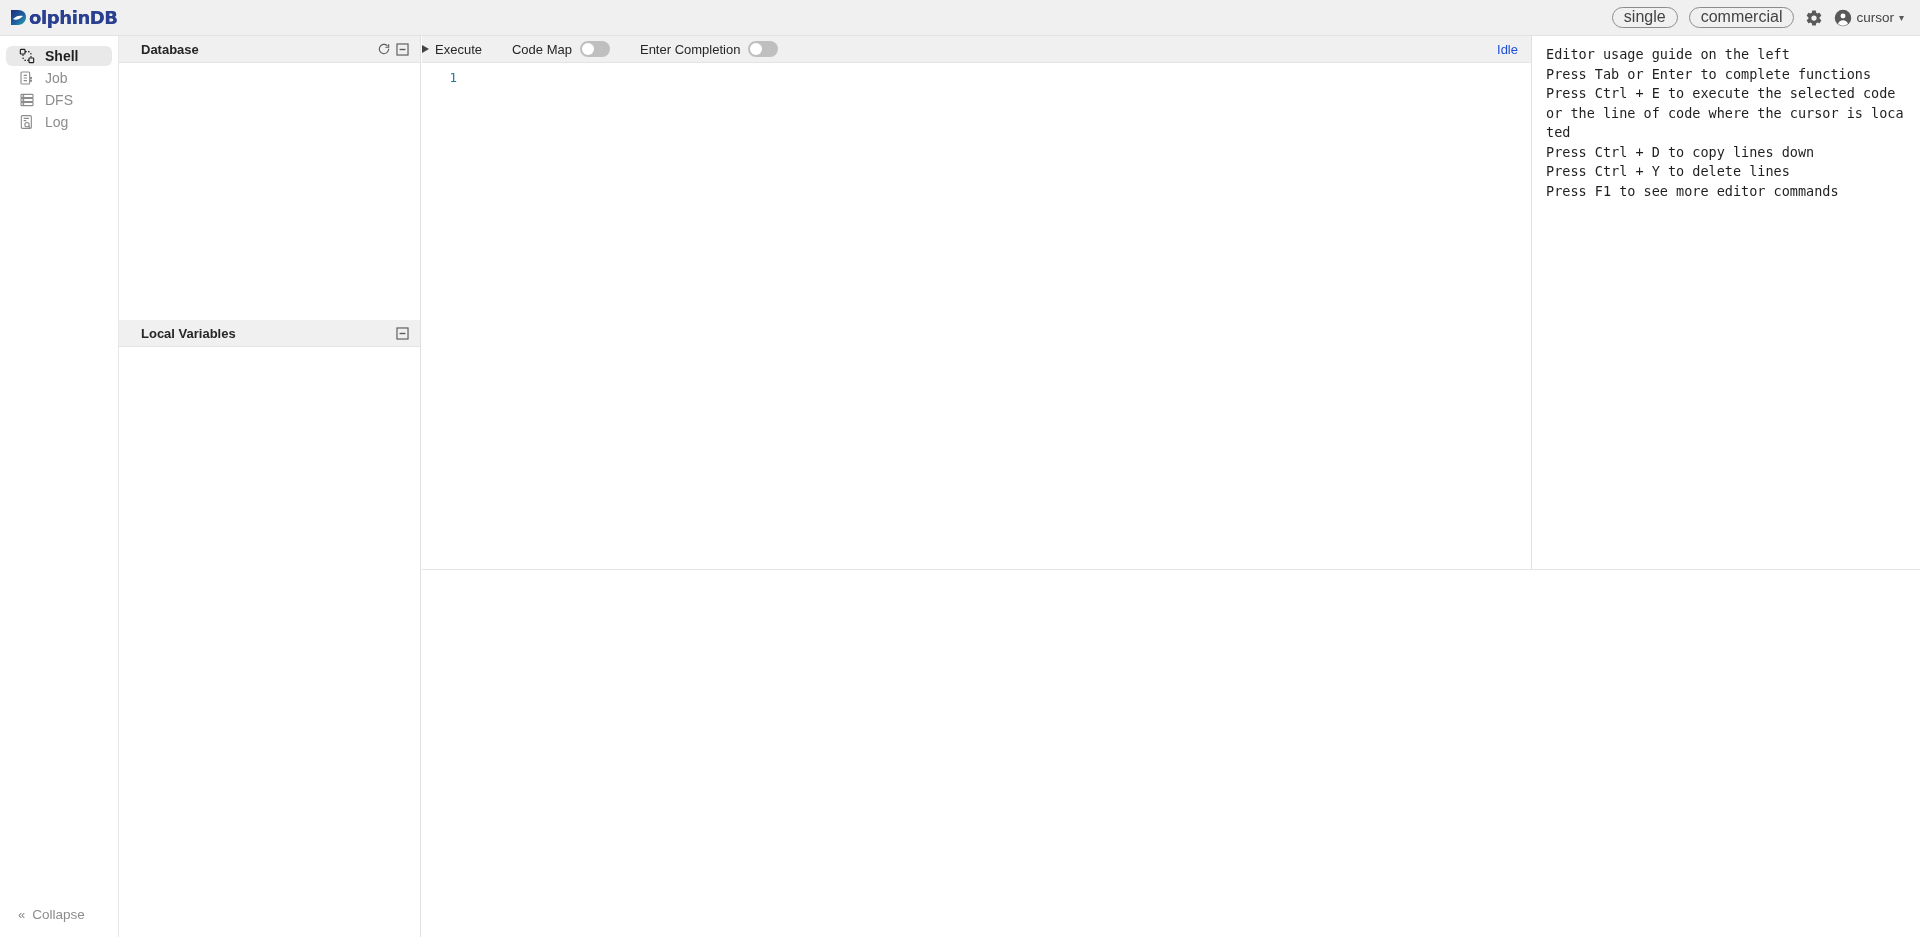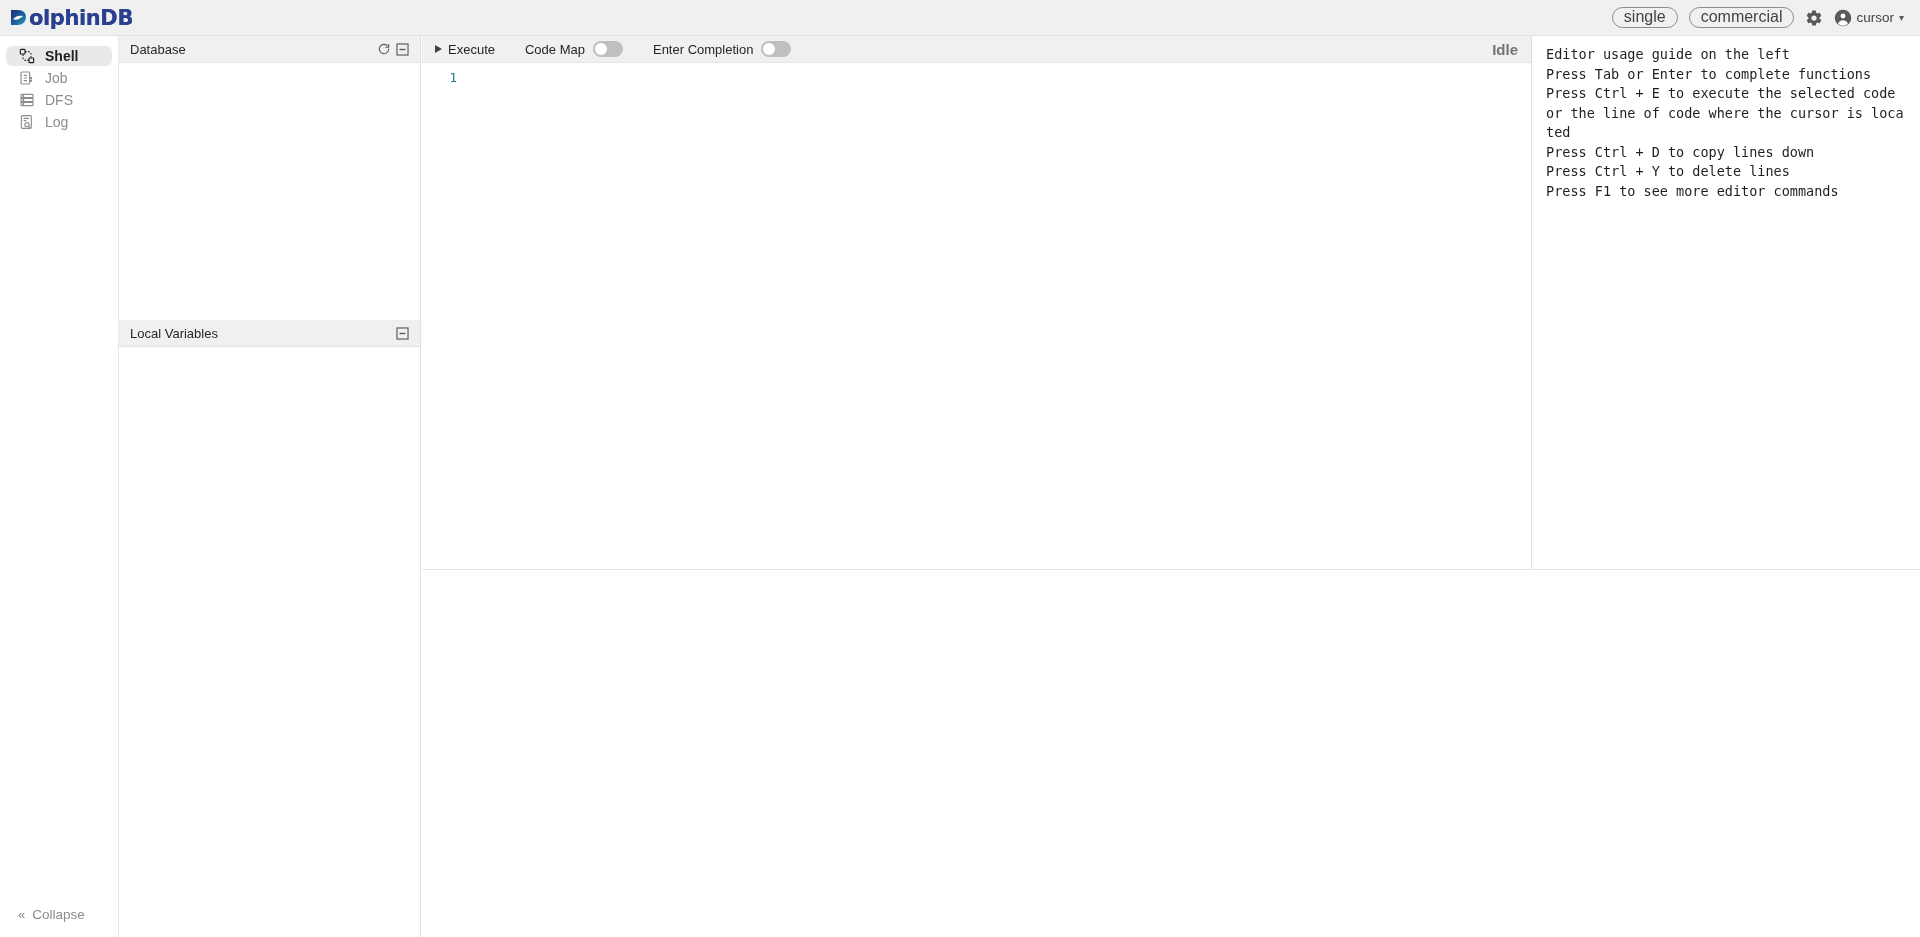--- a/index.html
+++ b/index.html
@@ -15,21 +15,21 @@
   .header {
     position: absolute; top: 0; left: 0;
     width: 1920px; height: 36px;
     background: #f0f0f0;
     border-bottom: 1px solid #e4e4e4;
     display: flex; align-items: center;
   }
   .logo-wrap { display: flex; align-items: center; margin-left: 10px; }
   .logo-mark { width: 18px; height: 19px; margin-right: 1px; }
   .logo-text {
-    font-size: 21px; font-weight: bold; letter-spacing: -0.4px;
+    font-size: 18px; font-weight: bold; letter-spacing: -0.4px;
     font-family: "DejaVu Sans", sans-serif;
     background: linear-gradient(90deg, #1b3b8f 0%, #2f4fa8 45%, #3f63c4 100%);
     -webkit-background-clip: text; background-clip: text; color: #2b3f8f;
   }
   .header-right {
     margin-left: auto; margin-right: 16px;
     display: flex; align-items: center; gap: 11px;
   }
   .pill {
     border: 1px solid #8c8c8c; border-radius: 11px;
@@ -69,57 +69,57 @@
     width: 302px; height: 901px;
     background: #ffffff;
     border-right: 1px solid #e0e0e0;
     display: flex; flex-direction: column;
   }
   .panel-head {
     height: 27px; min-height: 27px;
     background: #f0f0f0;
     border-bottom: 1px solid #e4e4e4;
     display: flex; align-items: center;
-    padding: 0 9px 0 11px;
-    font-size: 13px; color: #262626;
+    padding: 0 9px 0 22px;
+    font-size: 13px; color: #262626; font-weight: bold;
   }
   .panel-head .ptitle { flex: 1; white-space: nowrap; }
   .head-ico { width: 18px; height: 18px; display: inline-flex; align-items: center; justify-content: center; cursor: pointer; }
   .panel-body { background: #fff; }
   .body-db { height: 257px; }
   .body-local { height: 515px; }
   .body-shared { flex: 1; }
 
   
   .editor-region {
     position: absolute; top: 36px; left: 422px;
     width: 1498px; height: 534px;
     background: #ffffff;
     border-bottom: 1px solid #e4e4e4;
     display: flex;
   }
   .editor-col { width: 1110px; display: flex; flex-direction: column; border-right: 1px solid #e0e0e0; }
   .toolbar {
     height: 27px; min-height: 27px;
     background: #f0f0f0; border-bottom: 1px solid #e4e4e4;
-    display: flex; align-items: center; padding-left: 13px;
+    display: flex; align-items: center; 
     font-size: 13px; color: #262626;
   }
   .exec-btn { display: flex; align-items: center; gap: 6px; cursor: pointer; }
   .play { width: 0; height: 0; border-left: 7px solid #434343; border-top: 4.5px solid transparent; border-bottom: 4.5px solid transparent; }
   .tb-group { display: flex; align-items: center; gap: 8px; margin-left: 30px; }
   .switch {
     width: 30px; height: 16px; border-radius: 8px; background: #bfbfbf;
     position: relative; cursor: pointer; display: inline-block;
   }
   .switch .knob {
     position: absolute; top: 2px; left: 2px;
     width: 12px; height: 12px; border-radius: 50%; background: #ffffff;
   }
-  .status-idle { margin-left: auto; margin-right: 13px; font-size: 15px; color: #737373; font-weight: bold; }
+  .status-idle { margin-left: auto; margin-right: 13px; font-size: 13px; color: #1d4ed8; }
   .code-area { flex: 1; background: #ffffff; position: relative; display: flex; }
   .gutter { width: 42px; padding-top: 7px; text-align: right; padding-right: 7px;
             font-family: "DejaVu Sans Mono", monospace; font-size: 12.5px; color: #237893; }
   .code-lines { flex: 1; padding-top: 7px; font-family: "DejaVu Sans Mono", monospace; font-size: 13px; color: #1f1f1f; }
 
   .guide-col { flex: 1; background: #ffffff; padding: 9px 14px 0 14px; }
   .guide-text {
     font-family: "DejaVu Sans Mono", monospace;
     font-size: 13.5px; line-height: 19.5px; color: #1f1f1f;
     white-space: pre-wrap; word-break: break-all;

